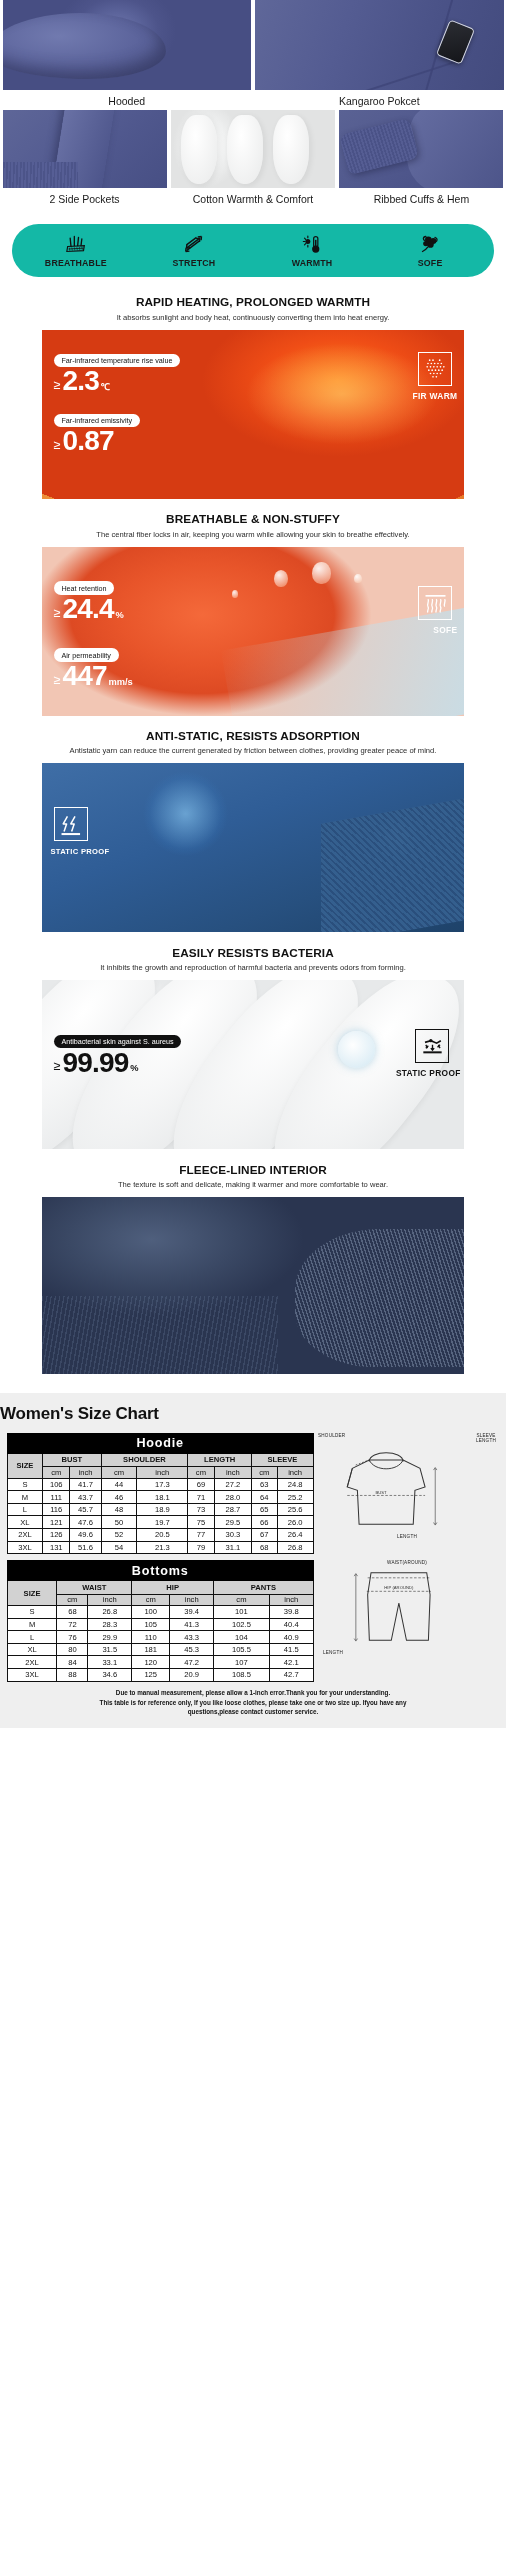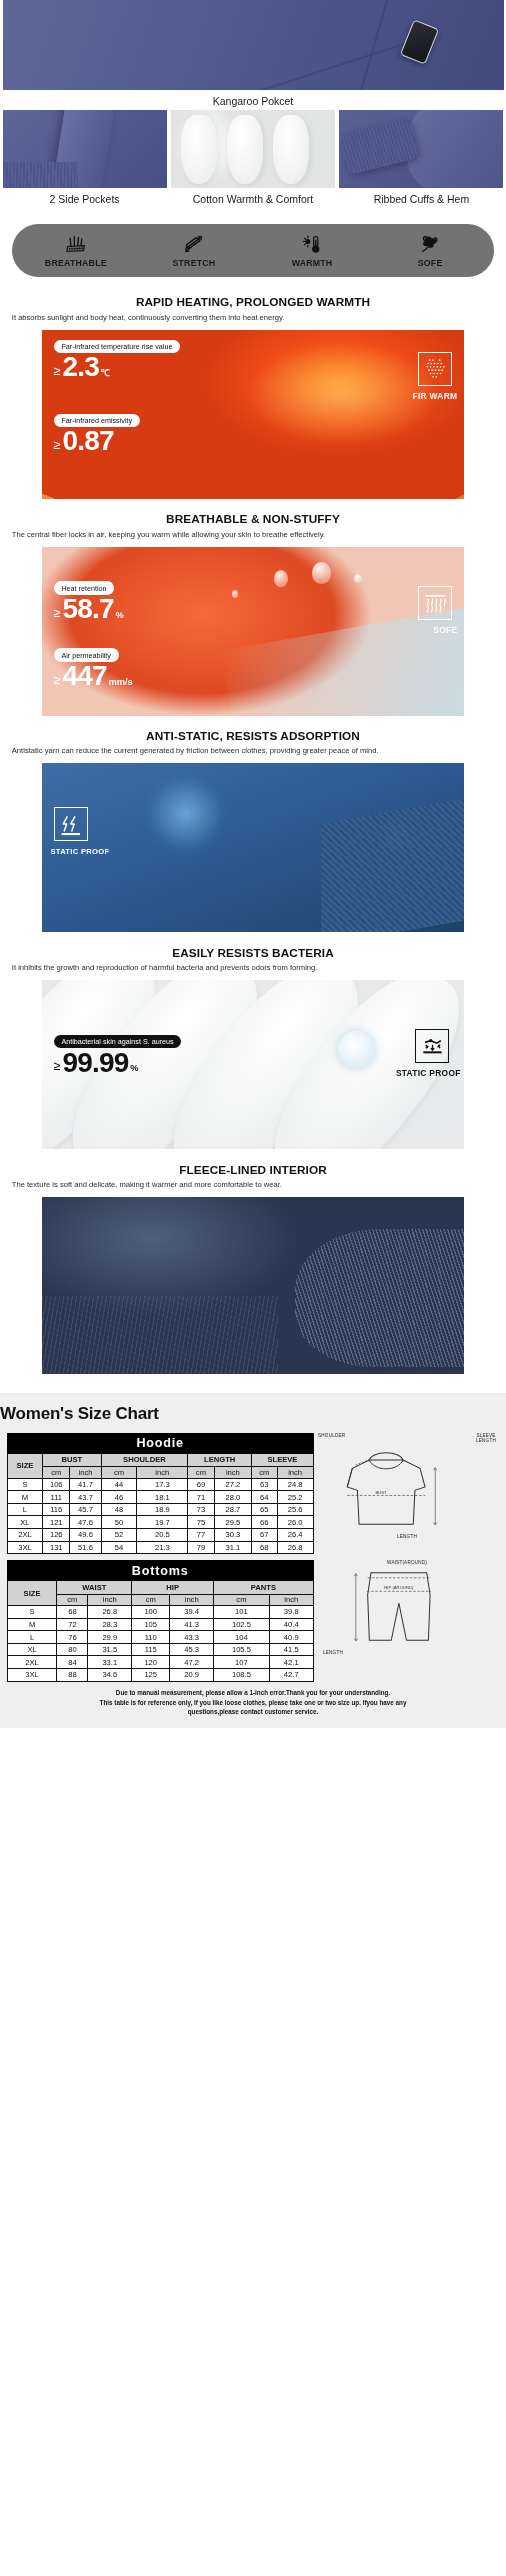--- a/index.html
+++ b/index.html
@@ -76,21 +76,21 @@
 
   .tex-cuff{
     background:linear-gradient(140deg,#5a6294 0%,#4e568b 55%,#454d80 100%);
   }
   .tex-cuff .cuffband{position:absolute;left:2%;top:20%;width:44%;height:52%;border-radius:8.4px;background:repeating-linear-gradient(86deg,#4a5287 0 1.7px,#555d93 1.7px 3.4px);transform:rotate(-14deg);box-shadow:1.7px 2.5px 6.7px rgba(30,34,66,.45);}
   .tex-cuff .slv{position:absolute;right:-4%;top:-6%;width:62%;height:115%;background:linear-gradient(120deg,#656da1,#4b5388);border-radius:30% 0 0 40%;transform:rotate(6deg);}
 
   
   .badge-strip{
     margin: 15px 11.8px 5px 11.8px;
-    background:#737373;
+    background:#14b8a6;
     border-radius: 29px;
     display:flex;
     align-items:center;
     justify-content:space-around;
     padding: 9.3px 5px 9.3px 5px;
   }
   .badge{ text-align:center; width:25%; }
   .badge .bicon{ height:22px; display:flex; align-items:center; justify-content:center; margin-bottom:2.5px;}
   .badge .blabel{ font-size:8.8px; font-weight:bold; letter-spacing:0.2px; color:#1a1a1a; }
 
@@ -98,20 +98,21 @@
   .section { padding-top: 13.5px; }
   .sec-title {
     text-align:center;
     font-size:11.8px;
     font-weight:bold;
     letter-spacing:0.1px;
     color:#111;
     margin-bottom:3.4px;
   }
   .sec-sub {
+    text-align:center;
     font-size:7.6px;
     color:#2b2b2b;
     margin-bottom:6.7px;
     padding:0 11.8px;
     line-height:1.35;
   }
   .sec-img { margin: 0 42px; height:169px; position:relative; overflow:hidden; }
 
   
   .pill{
@@ -223,20 +224,26 @@
     text-align:center; font-size:6.3px; font-weight:bold; color:#111;
     padding:6.7px 22px 1.7px 22px; line-height:1.5;
   }
 </style>
 </head>
 <body>
 
 <div class="page">
 
   <div class="photo-grid">
+    <div class="photo-cell">
+      <div class="photo tex-hood">
+        <div class="str"></div>
+      </div>
+      <div class="photo-caption">Hooded</div>
+    </div>
     <div class="photo-cell">
       <div class="photo tex-pocket">
         <div class="seam"></div>
           <div class="seam2"></div>
         <div class="phone"></div>
       </div>
       <div class="photo-caption">Kangaroo Pokcet</div>
     </div>
   </div>
 
@@ -315,21 +322,21 @@
       </div>
       <div class="blabel">SOFE</div>
     </div>
   </div>
 
   <div class="section">
     <div class="sec-title">RAPID HEATING, PROLONGED WARMTH</div>
     <div class="sec-sub">It absorbs sunlight and body heat,  continuously converting them into heat energy.</div>
     <div class="sec-img img-fir">
       <div class="glow"></div>
-      <div class="overlay-left" style="top:7px">
+      <div class="overlay-left" style="top:21px">
         <div class="pill">Far-infrared temperature rise value</div>
         <div class="stat">
           <span class="gte">≥</span>
           <span class="num">2.3</span>
           <span class="unit">℃</span>
         </div>
       </div>
       <div class="overlay-left" style="top:81px">
         <div class="pill">Far-infrared emissivity</div>
         <div class="stat">
@@ -379,21 +386,21 @@
     <div class="sec-img img-breathe">
       <div class="sheen"></div>
       <div class="drop" style="left:55%;top:14%;width:13.5px;height:17px;"></div>
       <div class="drop" style="left:64%;top:9%;width:18.5px;height:22px;"></div>
       <div class="drop" style="left:74%;top:16%;width:7.6px;height:9.3px;"></div>
       <div class="drop" style="left:45%;top:26%;width:5.9px;height:7.6px;"></div>
       <div class="overlay-left" style="top:32px">
         <div class="pill">Heat retention</div>
         <div class="stat">
           <span class="gte">≥</span>
-          <span class="num">58.7</span>
+          <span class="num">24.4</span>
           <span class="unit">%</span>
         </div>
       </div>
       <div class="overlay-left" style="top:99px">
         <div class="pill">Air permeability</div>
         <div class="stat">
           <span class="gte">≥</span>
           <span class="num">447</span>
           <span class="unit">mm/s</span>
         </div>
@@ -635,21 +642,21 @@
             <td>29.9</td>
             <td>110</td>
             <td>43.3</td>
             <td>104</td>
             <td>40.9</td>
           </tr>
           <tr>
             <td class="sz">XL</td>
             <td>80</td>
             <td>31.5</td>
-            <td>115</td>
+            <td>181</td>
             <td>45.3</td>
             <td>105.5</td>
             <td>41.5</td>
           </tr>
           <tr>
             <td class="sz">2XL</td>
             <td>84</td>
             <td>33.1</td>
             <td>120</td>
             <td>47.2</td>

